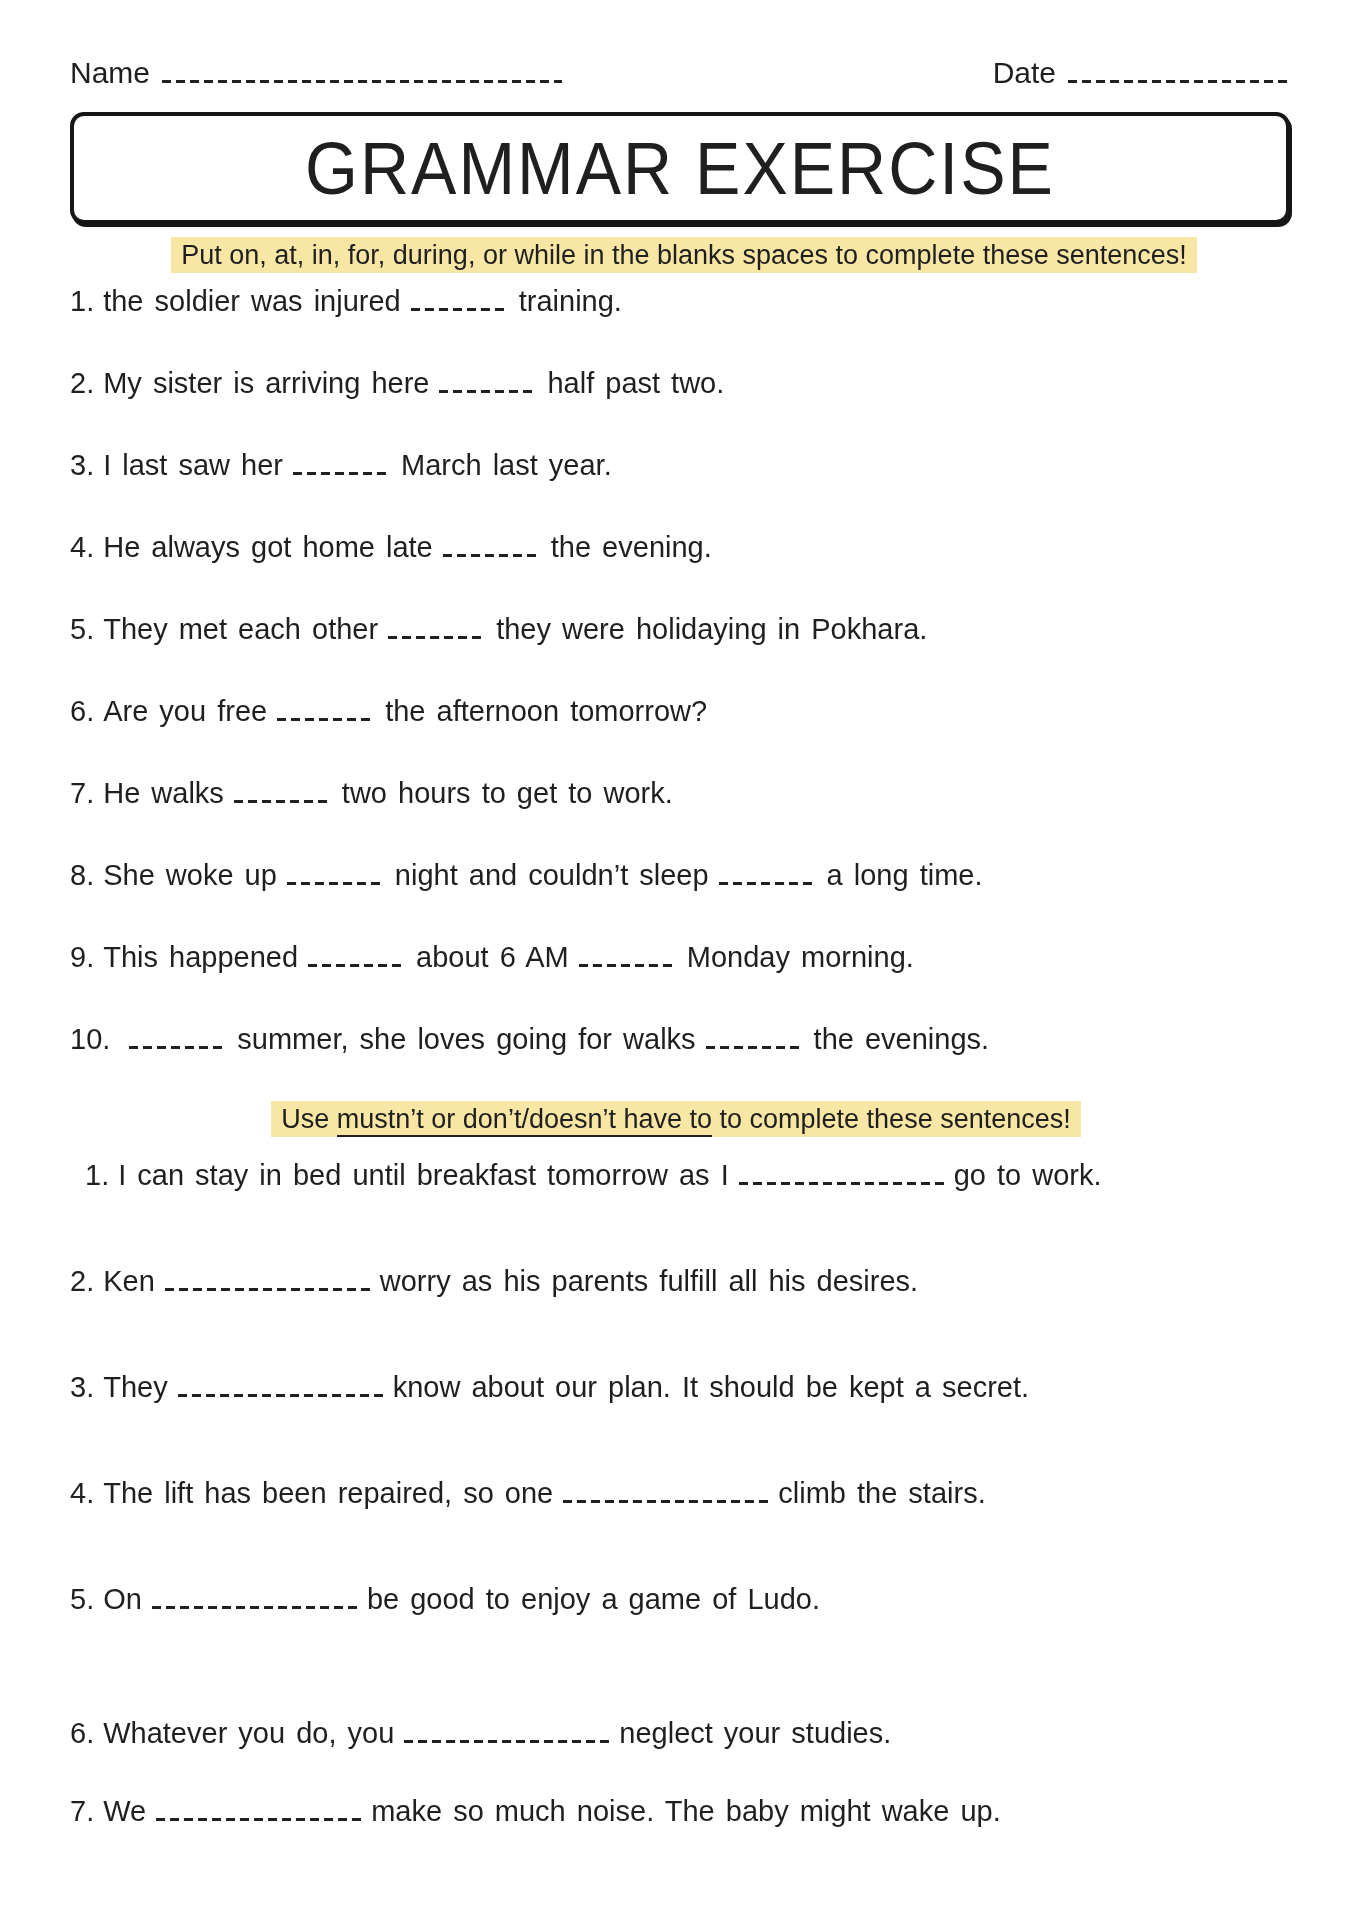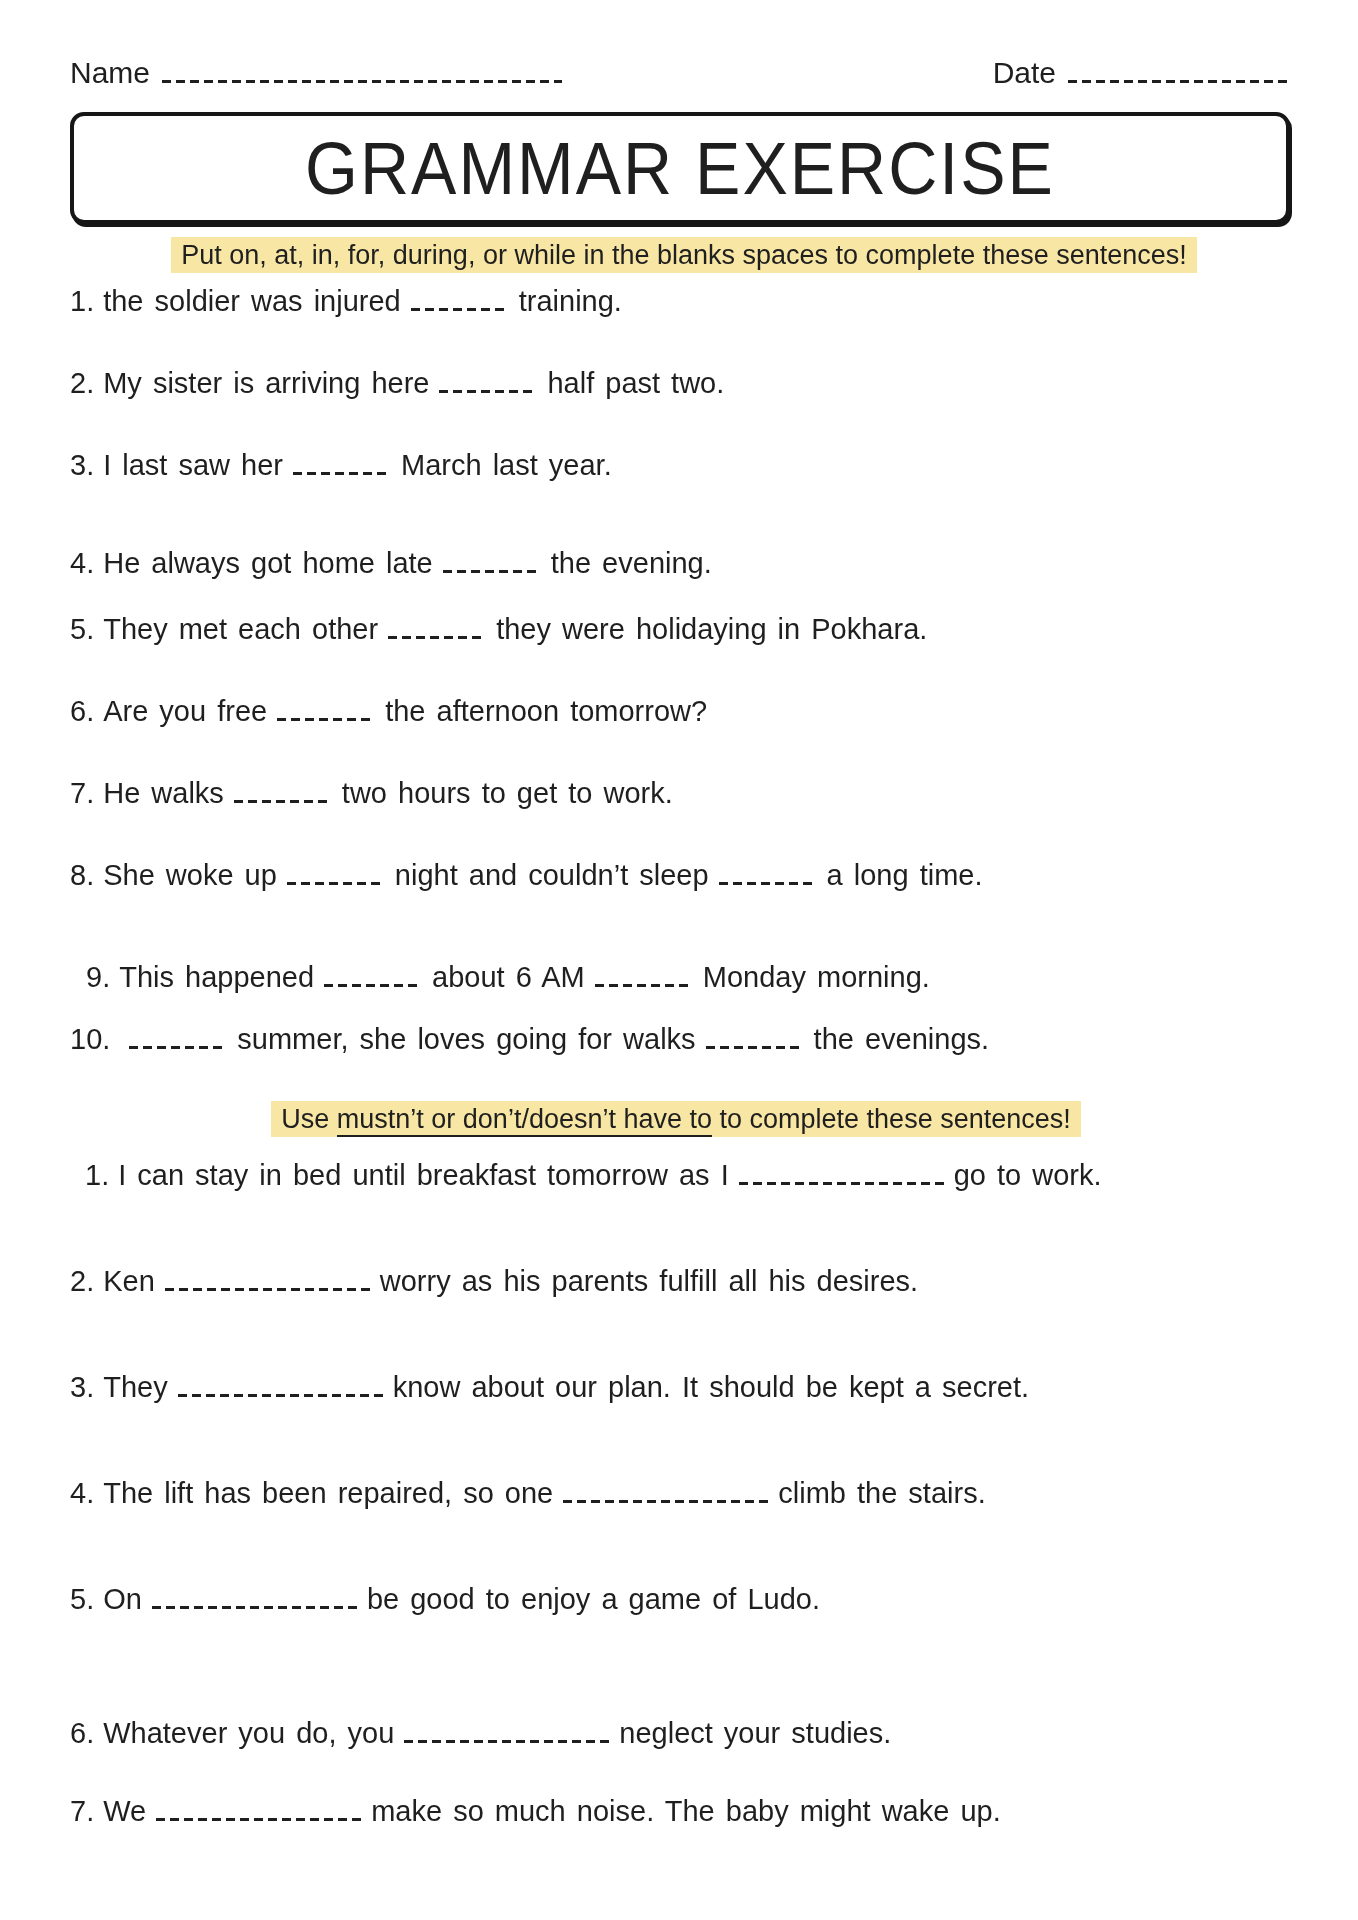--- a/index.html
+++ b/index.html
@@ -81,26 +81,26 @@
   </div>
 
   <div class="instr" id="instr-0">
     <span class="hl" style="background: rgb(248, 230, 164); margin-left: 16px;"><span>Put on, at, in, for, during, or while in the blanks spaces to complete these sentences!</span><span class="ul"></span><span></span></span>
   </div>
 
   <div id="section-0">
       <div class="sentence" style="top: 282px;"><span class="num">1.</span><span>the soldier was injured</span><span class="blank short"></span><span>training.</span></div>
       <div class="sentence" style="top: 364px;"><span class="num">2.</span><span>My sister is arriving here</span><span class="blank short"></span><span>half past two.</span></div>
       <div class="sentence" style="top: 446px;"><span class="num">3.</span><span>I last saw her</span><span class="blank short"></span><span>March last year.</span></div>
-      <div class="sentence" style="top: 528px; margin-top: 16px;"><span class="num">4.</span><span>He always got home late</span><span class="blank short"></span><span>the evening.</span></div>
+      <div class="sentence" style="top: 528px;"><span class="num">4.</span><span>He always got home late</span><span class="blank short"></span><span>the evening.</span></div>
       <div class="sentence" style="top: 610px;"><span class="num">5.</span><span>They met each other</span><span class="blank short"></span><span>they were holidaying in Pokhara.</span></div>
       <div class="sentence" style="top: 692px;"><span class="num">6.</span><span>Are you free</span><span class="blank short"></span><span>the afternoon tomorrow?</span></div>
       <div class="sentence" style="top: 774px;"><span class="num">7.</span><span>He walks</span><span class="blank short"></span><span>two hours to get to work.</span></div>
       <div class="sentence" style="top: 856px;"><span class="num">8.</span><span>She woke up</span><span class="blank short"></span><span>night and couldn’t sleep</span><span class="blank short"></span><span>a long time.</span></div>
-      <div class="sentence" style="top: 958px; margin-left: 16px;"><span class="num">9.</span><span>This happened</span><span class="blank short"></span><span>about 6 AM</span><span class="blank short"></span><span>Monday morning.</span></div>
+      <div class="sentence" style="top: 938px;"><span class="num">9.</span><span>This happened</span><span class="blank short"></span><span>about 6 AM</span><span class="blank short"></span><span>Monday morning.</span></div>
       <div class="sentence" style="top: 1020px; text-align: center;"><span class="num">10.</span><span class="blank short"></span><span>summer, she loves going for walks</span><span class="blank short"></span><span>the evenings.</span></div>
     </div>
 
   <div class="instr" id="instr-1">
     <span class="hl" style="background: rgb(248, 230, 164);"><span>Use </span><span class="ul">mustn’t or don’t/doesn’t have to</span><span> to complete these sentences!</span></span>
   </div>
 
   <div id="section-1">
       <div class="sentence" style="top: 1156px; margin-left: 15px;"><span class="num">1.</span><span>I can stay in bed until breakfast tomorrow as I</span><span class="blank long"></span><span>go to work.</span></div>
       <div class="sentence" style="top: 1262px;"><span class="num">2.</span><span>Ken</span><span class="blank long"></span><span>worry as his parents fulfill all his desires.</span></div>

